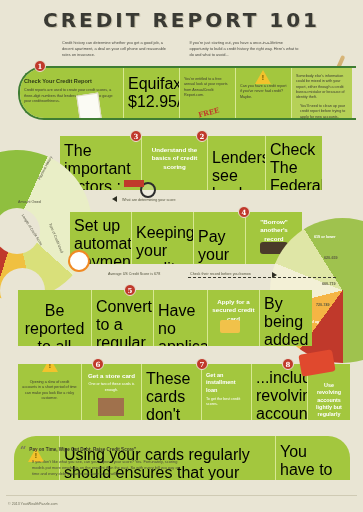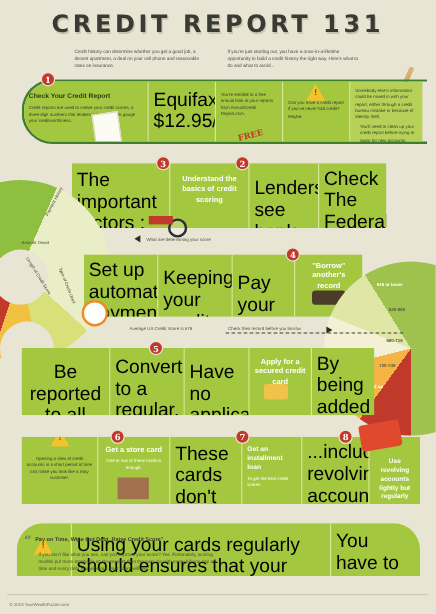--- a/index.html
+++ b/index.html
@@ -122,21 +122,21 @@
   .clock{width:22px;height:22px;border-radius:50%;background:#fff;border:2.5px solid #f08a24;}
   .store{width:26px;height:18px;background:#a0714c;}
   .book{width:20px;height:7px;background:#c0392b;}
   .lens{width:16px;height:16px;border-radius:50%;border:2px solid #2c2c2c;background:rgba(255,255,255,.25);}
 </style>
 </head>
 <body>
 
 <div class="page">
 
-  <div class="title">CREDIT REPORT 131</div>
+  <div class="title">CREDIT REPORT 101</div>
 
   <div class="intro-row">
     <div class="intro-col">Credit history can determine whether you get a good job, a decent apartment, a deal on your cell phone and reasonable rates on insurance.</div>
     <div class="intro-col">If you're just starting out, you have a once-in-a-lifetime opportunity to build a credit history the right way. Here's what to do and what to avoid...</div>
   </div>
 
   <div class="ico" style="right:14px;top:56px;">
     <div style="position:relative;width:38px;height:46px;">
       <div class="broom-h" style="position:absolute;left:22px;top:-2px;"></div>
       <div class="broom-b" style="position:absolute;left:4px;top:30px;"></div>

